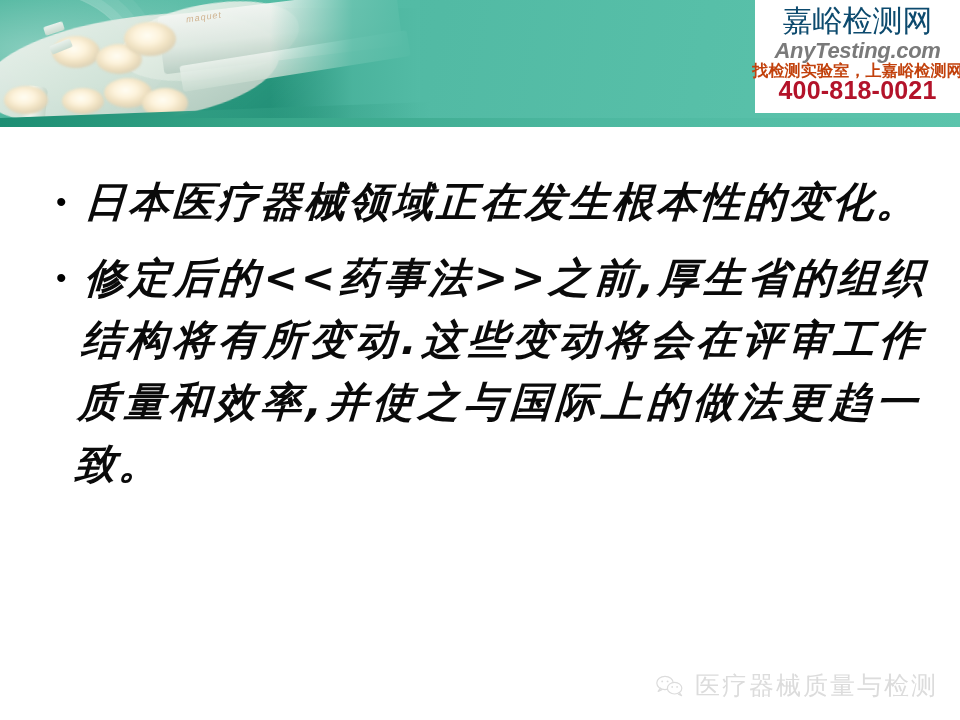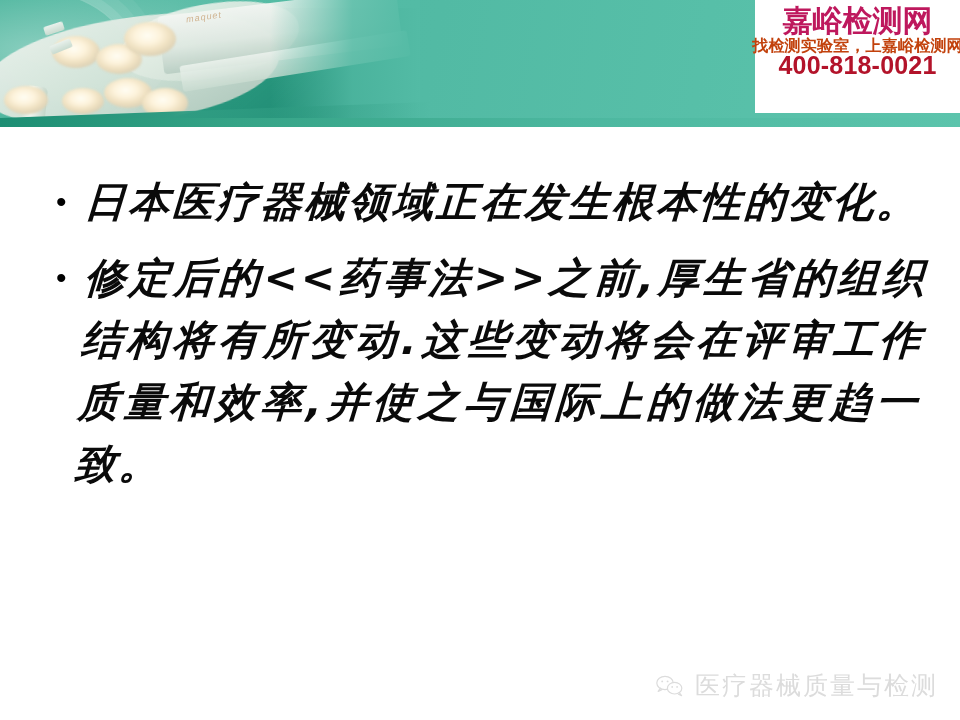--- a/index.html
+++ b/index.html
@@ -194,22 +194,22 @@
     box-sizing: border-box;
     padding: 4px 6px 5px 6px;
     display: flex;
     flex-direction: column;
     align-items: center;
     justify-content: flex-start;
   }
   .logo-cn {
     font-family: "DejaVu Sans", sans-serif;
     font-size: 30px;
-    font-weight: bold;
-    color: #be185d;
+    font-weight: normal;
+    color: #0c4a6e;
     letter-spacing: 0px;
     line-height: 34px;
     white-space: nowrap;
   }
   .logo-en {
     font-family: "Liberation Sans", sans-serif;
     font-style: italic;
     font-weight: bold;
     font-size: 22px;
     color: #7a7a7a;
@@ -333,20 +333,21 @@
 
       <div class="brandmark">maquet</div>
       <div class="fade-right"></div>
     </div>
 
     <div class="band-edge-wedge"></div>
     <div class="band-edge"></div>
 
     <div class="logo-card">
       <div class="logo-cn">嘉峪检测网</div>
+      <div class="logo-en">AnyTesting.com</div>
       <div class="logo-sub">找检测实验室，上嘉峪检测网</div>
       <div class="logo-phone">400-818-0021</div>
     </div>
 
   </div>
 
   <div class="content">
     <div class="bullet-list">
 
       <div class="bullet">

